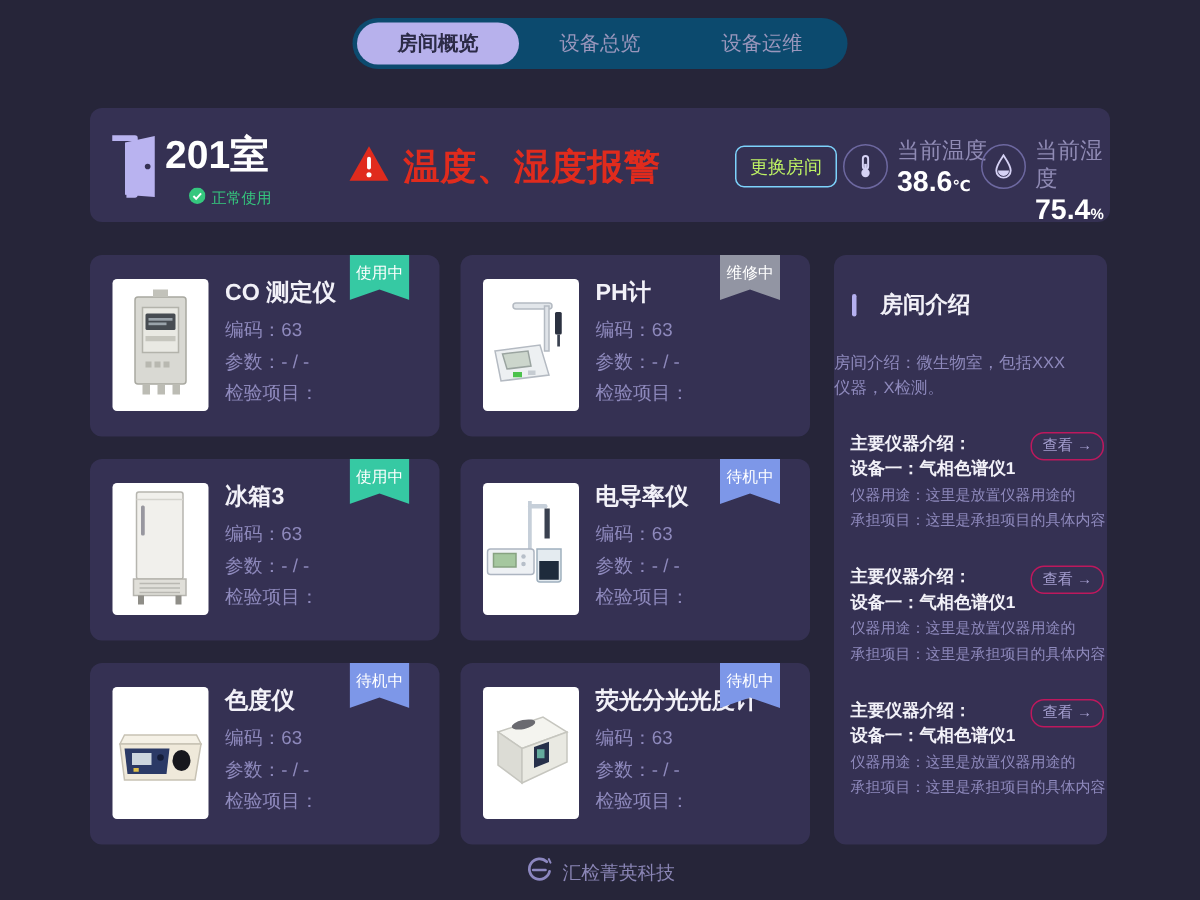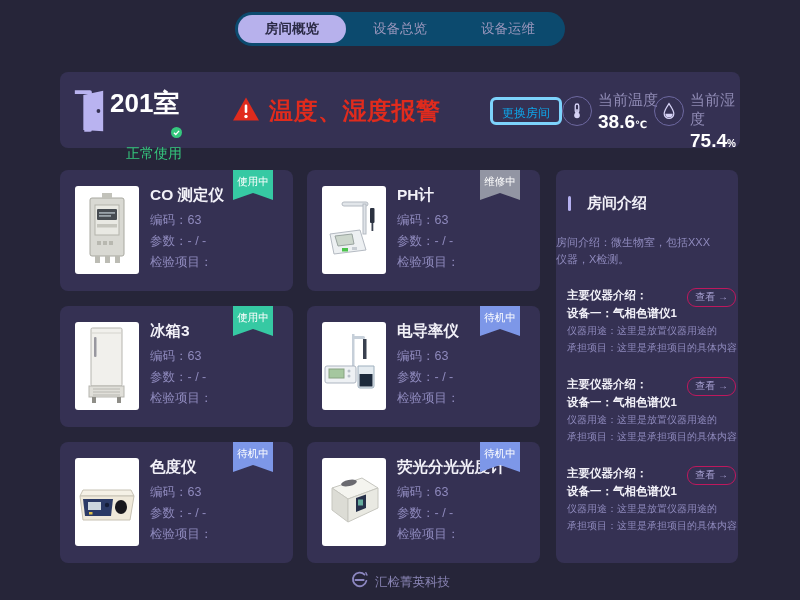--- a/index.html
+++ b/index.html
@@ -13,27 +13,27 @@
   .tabbar{position:absolute;top:12px;left:50%;transform:translateX(-50%);
     background:#0c4a6e;border-radius:17px;display:flex;padding:3px;}
   .tab{width:108px;line-height:28px;text-align:center;font-size:13.5px;
     color:#9a96bc;border-radius:14px;cursor:pointer;}
   .tab.active{background:#b7b1ec;color:#2c2b47;font-weight:bold;}
   
   .header{position:absolute;left:60px;top:72px;width:680px;height:76px;
     background:#353153;border-radius:8px;}
   .door-icon{position:absolute;left:12px;top:16px;}
   .room-name{position:absolute;left:50px;top:14px;font-size:26px;font-weight:bold;color:#ffffff;}
-  .room-status{position:absolute;left:66px;top:53px;display:flex;align-items:flex-end;gap:4px;
-    font-size:14px;color:#35c77e;flex-direction:column;}
+  .room-status{position:absolute;left:66px;top:53px;display:flex;align-items:flex-start;gap:4px;
+    font-size:10px;color:#35c77e;}
   .alarm{position:absolute;left:172px;top:23px;display:flex;align-items:center;gap:9px;}
   .alarm-text{font-size:24px;font-weight:bold;color:#e02b1d;letter-spacing:0.5px;}
   .change-btn{position:absolute;left:430px;top:25px;height:28px;padding:0 9px;
-    border:3px solid #7dd3fc;border-radius:6px;background:transparent;
-    font-size:12px;color:#0ea5e9;line-height:26px;cursor:pointer;
+    border:1px solid #7dd3fc;border-radius:6px;background:transparent;
+    font-size:12px;color:#bef264;line-height:26px;cursor:pointer;
     font-family:"Liberation Sans","DejaVu Sans",sans-serif;}
   .metric-circle{position:absolute;top:24px;width:28px;height:28px;border:1px solid #6d68a0;
     border-radius:50%;display:flex;align-items:center;justify-content:center;}
   .mc-temp{left:502px;} .mc-hum{left:594px;}
   .metric-text{position:absolute;top:19px;}
   .mt-temp{left:538px;} .mt-hum{left:630px;}
   .metric-label{font-size:15px;color:#908bb5;}
   .metric-value{font-size:19px;font-weight:bold;color:#ffffff;margin-top:1px;}
   .metric-unit{font-size:10px;font-weight:bold;color:#ffffff;}
   

